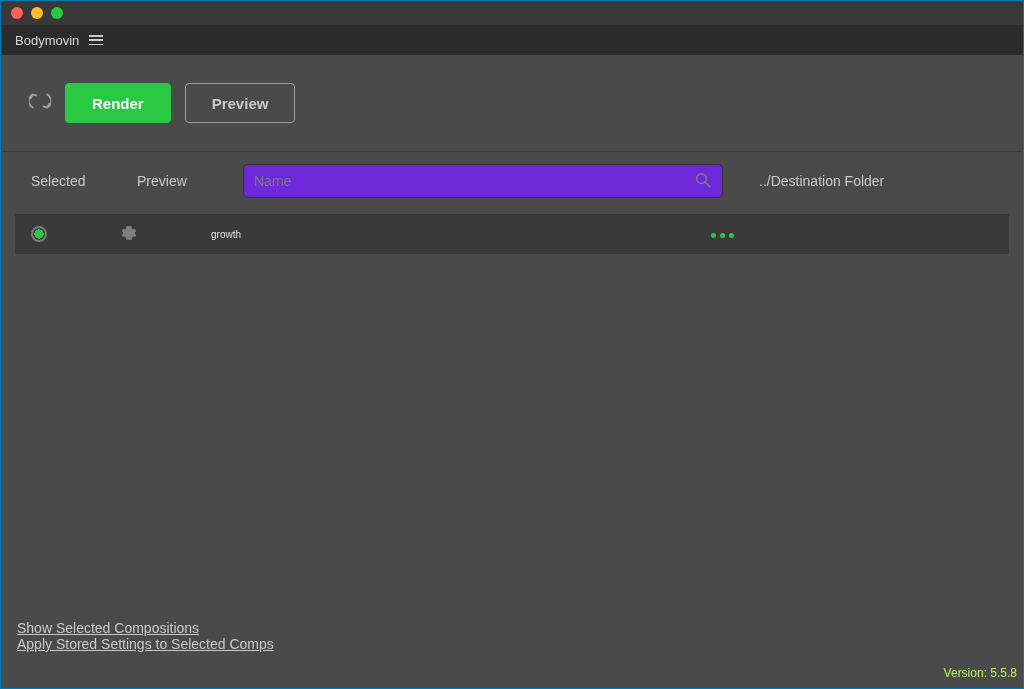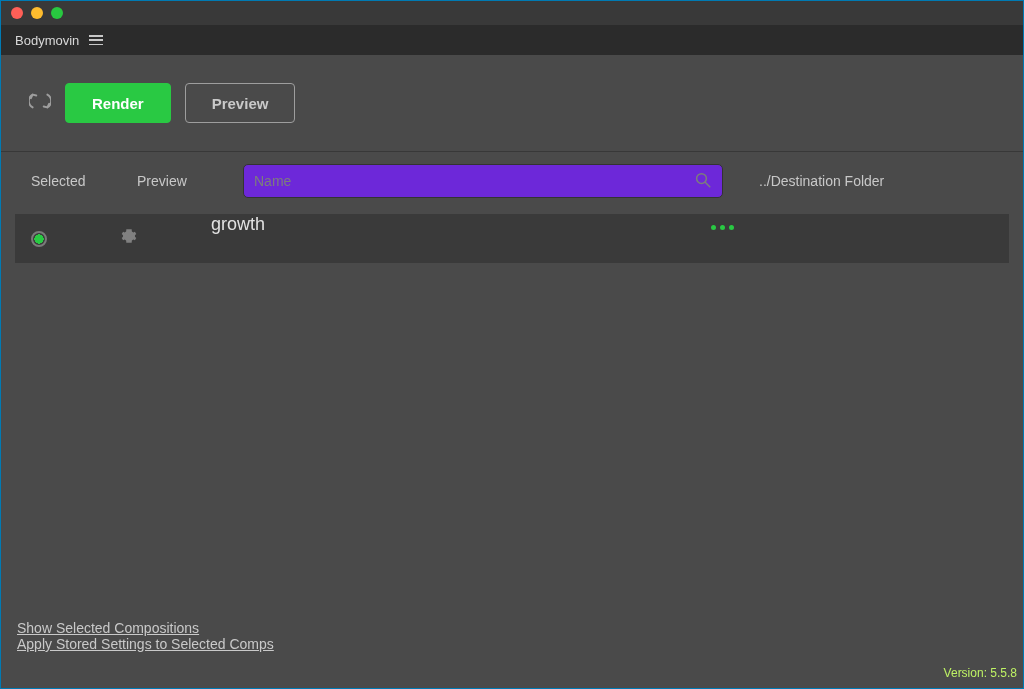--- a/index.html
+++ b/index.html
@@ -113,26 +113,27 @@
     color: #c8c8c8;
     font-size: 14px;
   }
   .search-wrap input::placeholder { color: #7d7d7d; }
   .search-icon svg { width: 18px; height: 18px; }
 
   .list {
     padding: 4px 14px 0 14px;
   }
   .list-row {
-    height: 49px;
+    height: 40px;
     background: #3a3a3a;
     display: flex;
+    align-items: center;
     padding-left: 16px;
     color: #e2e2e2;
-    font-size: 18px;
+    font-size: 10px;
   }
   .row-selected { width: 90px; display: flex; align-items: center; }
   .row-settings { width: 90px; display: flex; align-items: center; }
   .row-name { width: 500px; }
   .row-dest { flex: 1; }
 
   .radio {
     width: 16px; height: 16px; border-radius: 50%;
     border: 2px solid #7a7a7a;
     background: radial-gradient(circle, #29c943 55%, transparent 56%);

